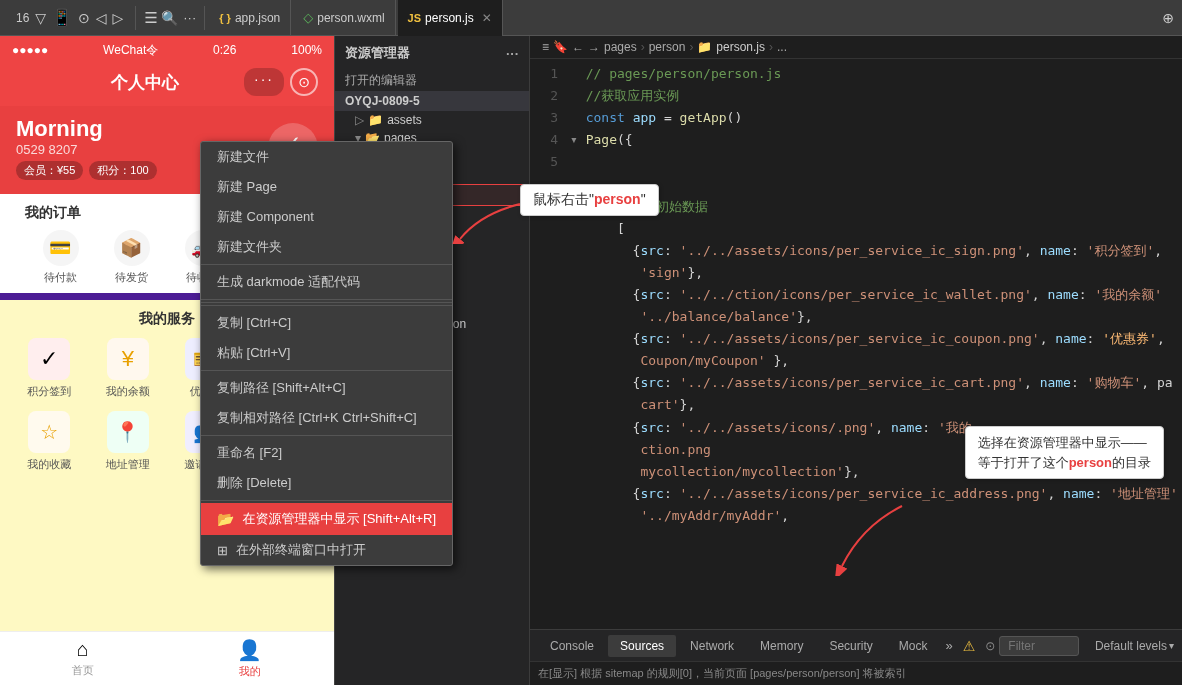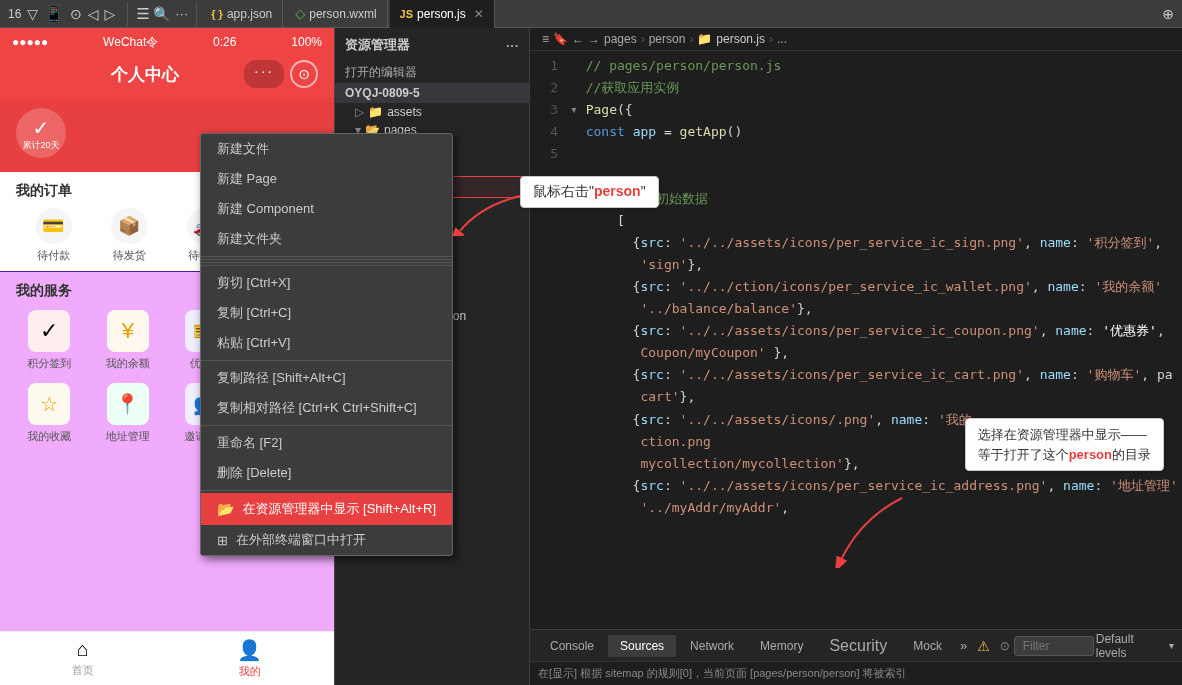--- a/index.html
+++ b/index.html
@@ -1,21 +1,21 @@
 <!DOCTYPE html>
 <html><head>
   <meta charset="utf-8">
   <style>
     * { margin: 0; padding: 0; box-sizing: border-box; }
     body { width: 1182px; height: 685px; font-family: 'Microsoft YaHei', Arial, sans-serif; font-size: 13px; overflow: hidden; display: flex; flex-direction: column; background: #2d2d2d; }
   </style>
 </head>
 <body>
 
-<div style="height:28px; background:#3c3c3c; display:flex; align-items:center; border-bottom:1px solid #555; flex-shrink:0;">
+<div style="height:36px; background:#3c3c3c; display:flex; align-items:center; border-bottom:1px solid #555; flex-shrink:0;padding-left:8px;">
   <div style="display:flex; align-items:center; gap:6px; padding:0 8px;">
     <span style="color:#ccc; font-size:12px;">16</span>
     <span style="color:#ccc; font-size:14px; cursor:pointer;">▽</span>
     <span style="color:#ccc; font-size:16px; cursor:pointer;">📱</span>
     <span style="color:#ccc; font-size:14px; cursor:pointer;">⊙</span>
     <span style="color:#ccc; font-size:14px; cursor:pointer;">◁</span>
     <span style="color:#ccc; font-size:14px; cursor:pointer;">▷</span>
   </div>
   <div style="width:1px; height:24px; background:#555; margin:0 4px;"></div>
   <div style="display:flex; align-items:center; gap:4px; padding:0 4px;">
@@ -58,27 +58,35 @@
     <div style="background:#ee4444; padding:4px 16px 10px; display:flex; align-items:center; justify-content:space-between;">
       <div style="width:30px;"></div>
       <span style="color:#ffffff; font-size:17px; font-weight:bold;">个人中心</span>
       <div style="display:flex; gap:6px;">
         <div style="background:rgba(0,0,0,0.2); border-radius:12px; padding:3px 10px; color:white; font-size:14px; letter-spacing:2px;">···</div>
         <div style="width:28px; height:28px; border-radius:50%; border:2px solid rgba(255,255,255,0.6); display:flex; align-items:center; justify-content:center; color:white; font-size:14px; cursor:pointer;">⊙</div>
       </div>
     </div>
 
     <div style="background:#e84040; padding:10px 16px 14px; display:flex; align-items:center; justify-content:space-between;">
+      <div>
+        <div style="color:white; font-size:22px; font-weight:bold;">Morning</div>
+        <div style="color:rgba(255,255,255,0.8); font-size:13px;">0529 8207</div>
+        <div style="display:flex; gap:6px; margin-top:4px;">
+          <span style="background:rgba(0,0,0,0.25); border-radius:10px; padding:2px 8px; color:white; font-size:11px;">会员：¥55</span>
+          <span style="background:rgba(0,0,0,0.25); border-radius:10px; padding:2px 8px; color:white; font-size:11px;">积分：100</span>
+        </div>
+      </div>
       <div style="background:rgba(255,255,255,0.2); border-radius:50%; width:50px; height:50px; display:flex; flex-direction:column; align-items:center; justify-content:center; cursor:pointer;">
         <span style="color:white; font-size:20px;">✓</span>
         <span style="color:white; font-size:9px; line-height:1.2;">累计20天</span>
       </div>
     </div>
 
-    <div style="background:white; padding:10px 16px 8px; border-bottom:1px solid #4c1d95;">
+    <div style="background:white; padding:10px 25px 8px; border-bottom:7px solid #4c1d95;">
       <div style="display:flex; justify-content:space-between; align-items:center; margin-bottom:8px;">
         <span style="font-size:14px; font-weight:bold; color:#333;">我的订单</span>
         <span style="color:#999; font-size:12px; cursor:pointer;">全部订单 &gt;</span>
       </div>
       <div style="display:flex; justify-content:space-around;">
         <div style="display:flex; flex-direction:column; align-items:center; gap:4px; cursor:pointer;">
           <div style="width:36px; height:36px; background:#f5f5f5; border-radius:50%; display:flex; align-items:center; justify-content:center; font-size:18px;">💳</div>
           <span style="font-size:11px; color:#555;">待付款</span>
         </div>
         <div style="display:flex; flex-direction:column; align-items:center; gap:4px; cursor:pointer;">
@@ -89,21 +97,21 @@
           <div style="width:36px; height:36px; background:#f5f5f5; border-radius:50%; display:flex; align-items:center; justify-content:center; font-size:18px;">🚚</div>
           <span style="font-size:11px; color:#555;">待收货</span>
         </div>
         <div style="display:flex; flex-direction:column; align-items:center; gap:4px; cursor:pointer;">
           <div style="width:36px; height:36px; background:#f5f5f5; border-radius:50%; display:flex; align-items:center; justify-content:center; font-size:18px;">🔄</div>
           <span style="font-size:11px; color:#555;">退换货</span>
         </div>
       </div>
     </div>
 
-    <div style="background:#f0abfc; padding:10px 16px; flex:1;">
+    <div style="background:#fef9c3; padding:10px 16px; flex:1;text-align:center;">
       <div style="font-size:14px; font-weight:bold; color:#333; margin-bottom:10px;">我的服务</div>
       <div style="display:grid; grid-template-columns:repeat(4,1fr); gap:12px;">
         <div style="display:flex; flex-direction:column; align-items:center; gap:4px; cursor:pointer;">
           <div style="width:42px; height:42px; border-radius:8px; background:#ffeeee; display:flex; align-items:center; justify-content:center; font-size:22px;">✓</div>
           <span style="font-size:11px; color:#555;">积分签到</span>
         </div>
         <div style="display:flex; flex-direction:column; align-items:center; gap:4px; cursor:pointer;">
           <div style="width:42px; height:42px; border-radius:8px; background:#fff8ee; display:flex; align-items:center; justify-content:center; font-size:22px; color:#e8a000;">¥</div>
           <span style="font-size:11px; color:#555;">我的余额</span>
         </div>
@@ -218,24 +226,24 @@
       <span>sitemap.json</span>
     </div>
   </div>
 
   <div style="position:absolute; left:200px; top:105px; background:#3c3c3c; border:1px solid #666; border-radius:3px; min-width:248px; z-index:100; box-shadow:3px 3px 10px rgba(0,0,0,0.6);">
     <div style="padding:6px 16px; color:#ccc; font-size:13px; cursor:pointer;">新建文件</div>
     <div style="padding:6px 16px; color:#ccc; font-size:13px; cursor:pointer;">新建 Page</div>
     <div style="padding:6px 16px; color:#ccc; font-size:13px; cursor:pointer;">新建 Component</div>
     <div style="padding:6px 16px; color:#ccc; font-size:13px; cursor:pointer;">新建文件夹</div>
     <div style="height:1px; background:#555; margin:2px 0;"></div>
-    <div style="height:1px; background:#555; margin:2px 0;"></div>
-    <div style="height:1px; background:#555; margin:2px 0;"></div>
-    <div style="height:1px; background:#555; margin:2px 0;"></div>
-    <div style="padding:6px 16px; color:#ccc; font-size:13px; cursor:pointer;">剪切 [Ctrl+X]</div>
+    <div style="padding:6px 16px; color:#ccc; font-size:13px; cursor:pointer;">生成 darkmode 适配代码</div>
+    <div style="height:1px; background:#555; margin:2px 0;"></div>
+    <div style="height:1px; background:#555; margin:2px 0;"></div>
+    <div style="height:1px; background:#555; margin:2px 0;"></div>
     <div style="padding:6px 16px; color:#ccc; font-size:13px; cursor:pointer;">复制 [Ctrl+C]</div>
     <div style="padding:6px 16px; color:#ccc; font-size:13px; cursor:pointer;">粘贴 [Ctrl+V]</div>
     <div style="height:1px; background:#555; margin:2px 0;"></div>
     <div style="padding:6px 16px; color:#ccc; font-size:13px; cursor:pointer;">复制路径 [Shift+Alt+C]</div>
     <div style="padding:6px 16px; color:#ccc; font-size:13px; cursor:pointer;">复制相对路径 [Ctrl+K Ctrl+Shift+C]</div>
     <div style="height:1px; background:#555; margin:2px 0;"></div>
     <div style="padding:6px 16px; color:#ccc; font-size:13px; cursor:pointer;">重命名 [F2]</div>
     <div style="padding:6px 16px; color:#ccc; font-size:13px; cursor:pointer;">删除 [Delete]</div>
     <div style="height:1px; background:#555; margin:2px 0;"></div>
     <div style="padding:7px 16px; color:#fff; font-size:13px; cursor:pointer; background:#e84040; display:flex; align-items:center; gap:8px;">
@@ -281,48 +289,48 @@
         <div>&nbsp;</div>
         <div>&nbsp;</div>
         <div>&nbsp;</div>
         <div>&nbsp;</div>
         <div>&nbsp;</div>
         <div>&nbsp;</div>
       </div>
       <div style="flex:1; font-family:monospace; font-size:13px; line-height:1.7; padding-right:16px; overflow-x:auto;">
         <div style="white-space:pre; color:#6a9955;">  // pages/person/person.js</div>
         <div style="white-space:pre; color:#6a9955;">  //获取应用实例</div>
+        <div style="white-space:pre; color:#d4d4d4;">  <span style="color:#569cd6;">const</span> <span style="color:#9cdcfe;">app</span> <span style="color:#d4d4d4;">= </span><span style="color:#dcdcaa;">getApp</span>()</div>
         <div style="white-space:pre; color:#d4d4d4;"><span style="color:#888;">▾ </span><span style="color:#dcdcaa;">Page</span>({</div>
-        <div style="white-space:pre; color:#d4d4d4;">  <span style="color:#569cd6;">const</span> <span style="color:#9cdcfe;">app</span> <span style="color:#d4d4d4;">= </span><span style="color:#dcdcaa;">getApp</span>()</div>
         <div style="white-space:pre; color:#d4d4d4;">  </div>
         <div style="white-space:pre; color:#d4d4d4;">  </div>
         <div style="white-space:pre; color:#6a9955;">    * 页面的初始数据</div>
         <div style="white-space:pre; color:#d4d4d4;">      [</div>
         <div style="white-space:pre; color:#d4d4d4;">        {<span style="color:#9cdcfe;">src</span>: <span style="color:#ce9178;">'../../assets/icons/per_service_ic_sign.png'</span>, <span style="color:#9cdcfe;">name</span>: <span style="color:#ce9178;">'积分签到'</span>,</div>
         <div style="white-space:pre; color:#d4d4d4;">         <span style="color:#ce9178;">'sign'</span>},</div>
         <div style="white-space:pre; color:#d4d4d4;">        {<span style="color:#9cdcfe;">src</span>: <span style="color:#ce9178;">'../../ction/icons/per_service_ic_wallet.png'</span>, <span style="color:#9cdcfe;">name</span>: <span style="color:#ce9178;">'我的余额'</span></div>
         <div style="white-space:pre; color:#d4d4d4;">         <span style="color:#ce9178;">'../balance/balance'</span>},</div>
-        <div style="white-space:pre; color:#d4d4d4;">        {<span style="color:#9cdcfe;">src</span>: <span style="color:#ce9178;">'../../assets/icons/per_service_ic_coupon.png'</span>, <span style="color:#9cdcfe;">name</span>: <span style="color:#ffffff;">'优惠券'</span>,</div>
+        <div style="white-space:pre; color:#d4d4d4;">        {<span style="color:#9cdcfe;">src</span>: <span style="color:#ce9178;">'../../assets/icons/per_service_ic_coupon.png'</span>, <span style="color:#9cdcfe;">name</span>: <span style="color:#fdba74;">'优惠券'</span>,</div>
         <div style="white-space:pre; color:#d4d4d4;">         <span style="color:#ce9178;">Coupon/myCoupon'</span> },</div>
         <div style="white-space:pre; color:#d4d4d4;">        {<span style="color:#9cdcfe;">src</span>: <span style="color:#ce9178;">'../../assets/icons/per_service_ic_cart.png'</span>, <span style="color:#9cdcfe;">name</span>: <span style="color:#ce9178;">'购物车'</span>, pa</div>
         <div style="white-space:pre; color:#d4d4d4;">         <span style="color:#ce9178;">cart'</span>},</div>
         <div style="white-space:pre; color:#d4d4d4;">        {<span style="color:#9cdcfe;">src</span>: <span style="color:#ce9178;">'../../assets/icons/.png'</span>, <span style="color:#9cdcfe;">name</span>: <span style="color:#ce9178;">'我的</span></div>
         <div style="white-space:pre; color:#d4d4d4;">         <span style="color:#ce9178;">ction.png</span></div>
         <div style="white-space:pre; color:#d4d4d4;">         <span style="color:#ce9178;">mycollection/mycollection'</span>},</div>
         <div style="white-space:pre; color:#d4d4d4;">        {<span style="color:#9cdcfe;">src</span>: <span style="color:#ce9178;">'../../assets/icons/per_service_ic_address.png'</span>, <span style="color:#9cdcfe;">name</span>: <span style="color:#ce9178;">'地址管理'</span></div>
         <div style="white-space:pre; color:#d4d4d4;">         <span style="color:#ce9178;">'../myAddr/myAddr'</span>,</div>
       </div>
     </div>
 
     <div style="height:32px; background:#252526; border-top:1px solid #3c3c3c; display:flex; align-items:center; padding:0 8px; gap:2px; flex-shrink:0;">
       <div style="padding:4px 12px; color:#aaa; font-size:12px; cursor:pointer; border-radius:2px;">Console</div>
       <div style="padding:4px 12px; color:#fff; font-size:12px; cursor:pointer; border-radius:2px; background:#3c3c3c;">Sources</div>
       <div style="padding:4px 12px; color:#aaa; font-size:12px; cursor:pointer; border-radius:2px;">Network</div>
       <div style="padding:4px 12px; color:#aaa; font-size:12px; cursor:pointer; border-radius:2px;">Memory</div>
-      <div style="padding:4px 12px; color:#aaa; font-size:16px; cursor:pointer; border-radius:2px;">Security</div>
+      <div style="padding:4px 12px; color:#aaa; font-size:12px; cursor:pointer; border-radius:2px;">Security</div>
       <div style="padding:4px 12px; color:#aaa; font-size:12px; cursor:pointer; border-radius:2px;">Mock</div>
       <span style="color:#aaa; font-size:13px; cursor:pointer; padding:0 4px;">»</span>
       <div style="color:#f0c040; font-size:14px; margin-left:4px;">⚠</div>
       <div style="display:flex; align-items:center; gap:4px; margin-left:8px;">
         <span style="color:#888; font-size:12px;">⊙</span>
         <input type="text" placeholder="Filter" style="background: rgb(60, 60, 60); border: 1px solid rgb(85, 85, 85); border-radius: 3px; color: rgb(204, 204, 204); padding: 2px 8px; font-size: 12px; width: 80px; outline: none;">
       </div>
       <div style="margin-left:auto; color:#aaa; font-size:12px; cursor:pointer; display:flex; align-items:center; gap:2px;">
         <span>Default levels</span>
         <span style="font-size:10px;">▾</span>

